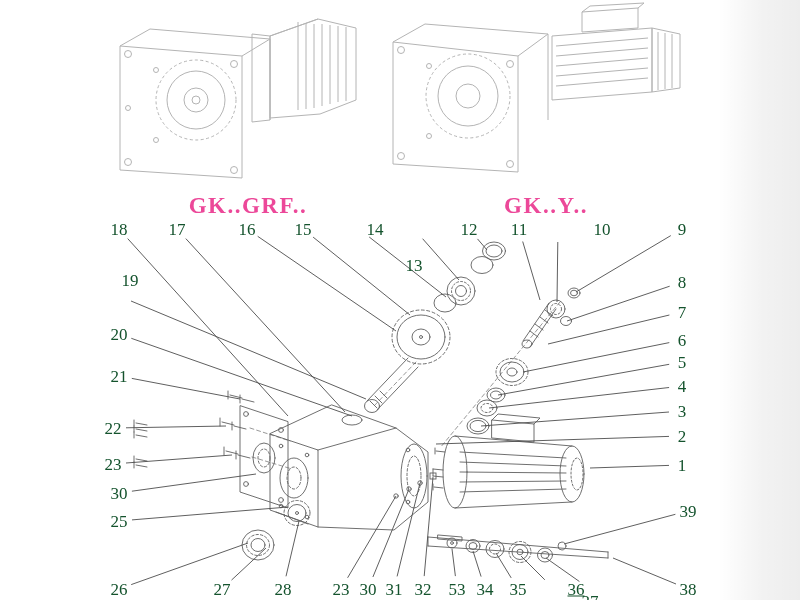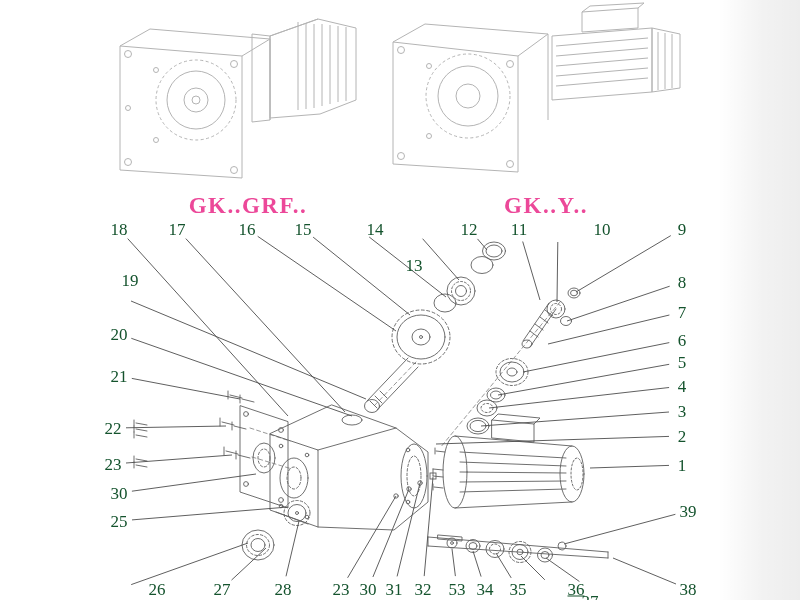--- a/index.html
+++ b/index.html
@@ -278,21 +278,21 @@
     <div class="callout" style="left: 247px; top: 229px;">16</div>
     <div class="callout" style="left: 177px; top: 229px;">17</div>
     <div class="callout" style="left: 119px; top: 229px;">18</div>
     <div class="callout" style="left: 119px; top: 280px; margin-left: 11px;">19</div>
     <div class="callout" style="left: 119px; top: 334px;">20</div>
     <div class="callout" style="left: 119px; top: 376px;">21</div>
     <div class="callout" style="left: 113px; top: 428px;">22</div>
     <div class="callout" style="left: 113px; top: 464px;">23</div>
     <div class="callout" style="left: 119px; top: 493px;">30</div>
     <div class="callout" style="left: 119px; top: 521px;">25</div>
-    <div class="callout" style="left: 119px; top: 589px; margin-left: 38px;">26</div>
+    <div class="callout" style="left: 119px; top: 589px;">26</div>
     <div class="callout" style="left: 222px; top: 589px;">27</div>
     <div class="callout" style="left: 283px; top: 589px;">28</div>
     <div class="callout" style="left: 341px; top: 589px;">23</div>
     <div class="callout" style="left: 368px; top: 589px;">30</div>
     <div class="callout" style="left: 394px; top: 589px;">31</div>
     <div class="callout" style="left: 423px; top: 589px;">32</div>
     <div class="callout" style="left: 457px; top: 589px;">53</div>
     <div class="callout" style="left: 485px; top: 589px;">34</div>
     <div class="callout" style="left: 518px; top: 589px;">35</div>
     <div class="callout" style="left: 576px; top: 589px; text-decoration: underline;">36</div>

